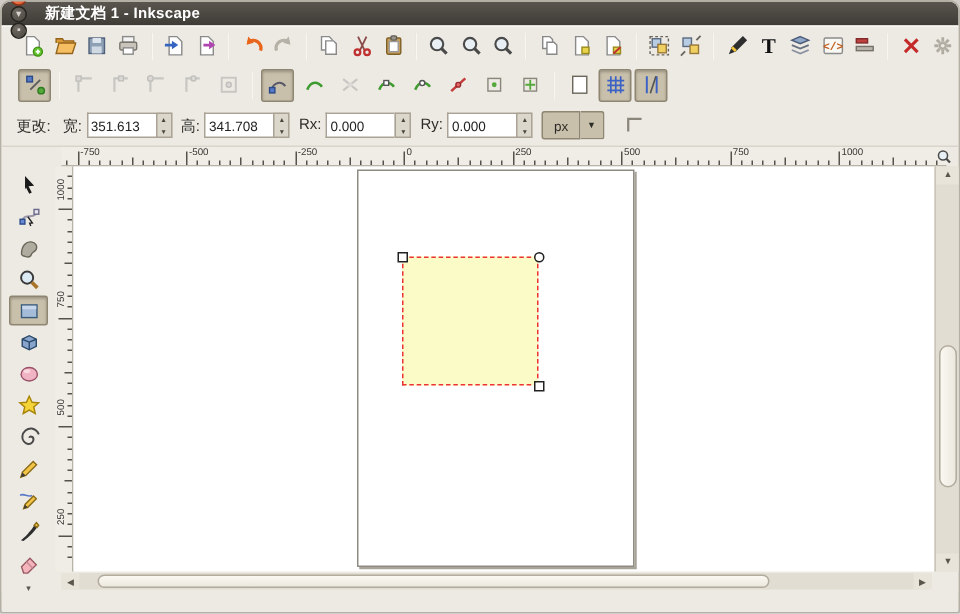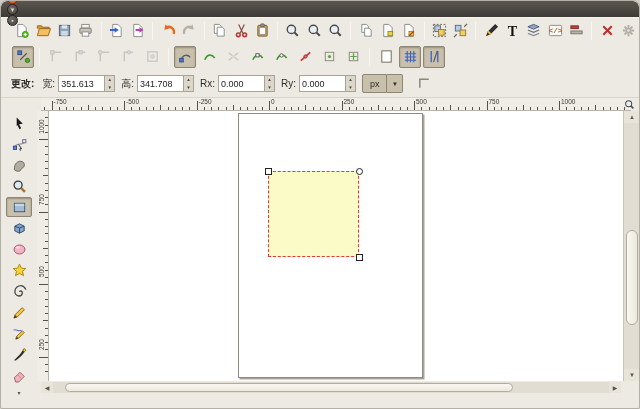--- a/index.html
+++ b/index.html
@@ -23,21 +23,21 @@
   .toolbar.main{height:26px;border-top:1px solid #f7f5f0;}
   .toolbar.snapbar{height:27px;}
   .toolbar.opts{height:28px;border-bottom:1px solid #d9d5cb;}
   .tbtn{width:22px;height:22px;border:1px solid transparent;border-radius:2px;background:transparent;
     display:flex;align-items:center;justify-content:center;padding:0;margin:0 1px;}
   .tbtn svg{display:block;}
   .tbtn.pressed{background:#c9c0ab;border-color:#8e8672;box-shadow:inset 0 1px 2px rgba(0,0,0,.25);}
   .tbtn.disabled{opacity:.42;filter:grayscale(1);}
   .tsep{width:1px;height:18px;background:#cfcabe;border-right:1px solid #f8f6f1;margin:0 4px;}
   
-  .opts-label{font-weight:bold;margin-right:8px;}
+  .opts-label{font-weight:normal;margin-right:8px;}
   .optfield{display:flex;align-items:center;margin-right:6px;}
   .optfield .flabel{margin-right:3px;}
   .spinwrap{display:flex;align-items:stretch;height:17px;}
   .spinwrap input{width:46px;height:17px;border:1px solid #a9a295;border-right:none;background:#fff;
     font-family:inherit;font-size:9px;padding:0 2px;color:#222;}
   .stepper{width:11px;display:flex;flex-direction:column;border:1px solid #a9a295;background:#dcd7cb;}
   .stepper span{flex:1;font-size:4.5px;line-height:7px;text-align:center;color:#4a463e;}
   .unitbtn{height:19px;padding:0 7px;background:#c9c0ab;border:1px solid #8e8672;border-radius:2px 0 0 2px;
     font-size:9px;color:#2e2c28;}
   .unitdrop{height:19px;width:16px;background:#c9c0ab;border:1px solid #8e8672;border-left:none;
@@ -90,20 +90,21 @@
 <body>
 
 <div class="window">
 
   <div class="titlebar">
     <span id="winbtns">
         <span class="winbtn close">×</span>
         <span class="winbtn plain">▾</span>
         <span class="winbtn plain">▪</span>
       </span>
+    <span class="wtitle">新建文档 1 - Inkscape</span>
   </div>
 
 
   <div class="toolbar main" id="main-toolbar">
       <button class="tbtn">
         <svg viewBox="0 0 16 16" width="15" height="15" aria-hidden="true">
           <path d="M4 1.5h5.5L13 5v9.5H4z" fill="#fff" stroke="#8a8a8a"></path>
           <circle cx="12" cy="12.2" r="3.2" fill="#62c42c" stroke="#3f8f12"></circle>
           <path d="M12 10.6v3.2M10.4 12.2h3.2" stroke="#fff" stroke-width="1.2"></path>
         </svg>

